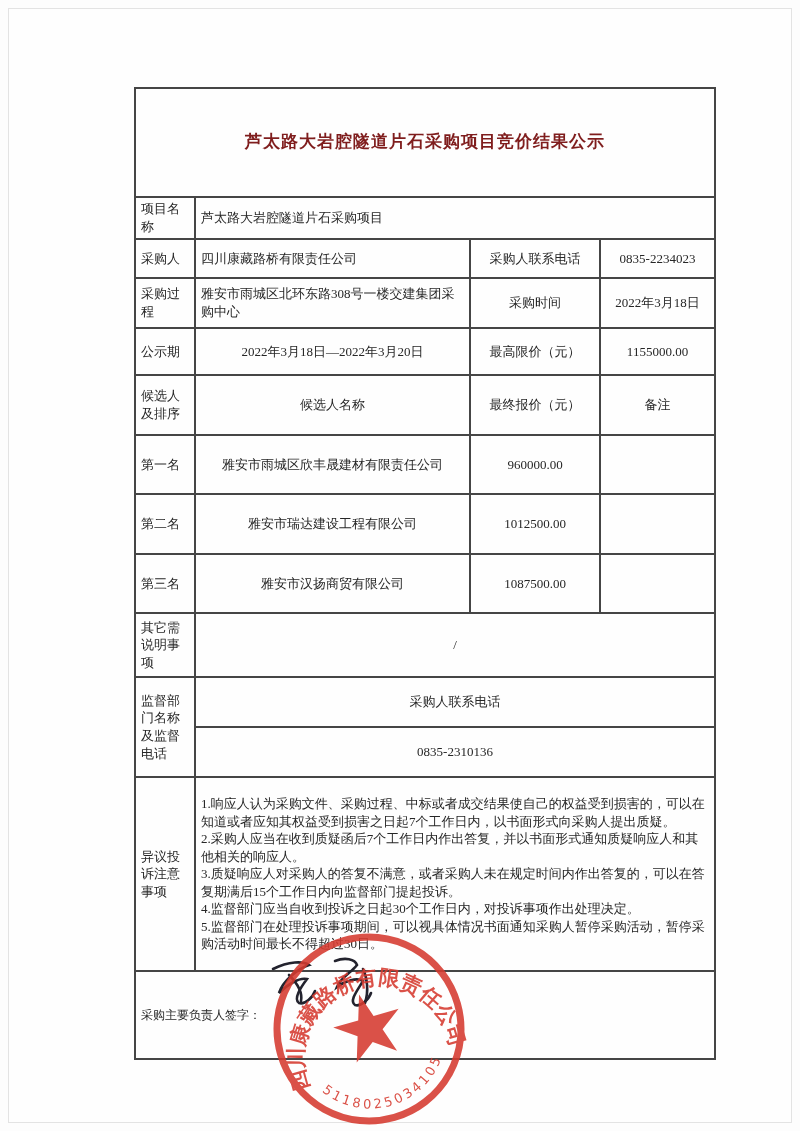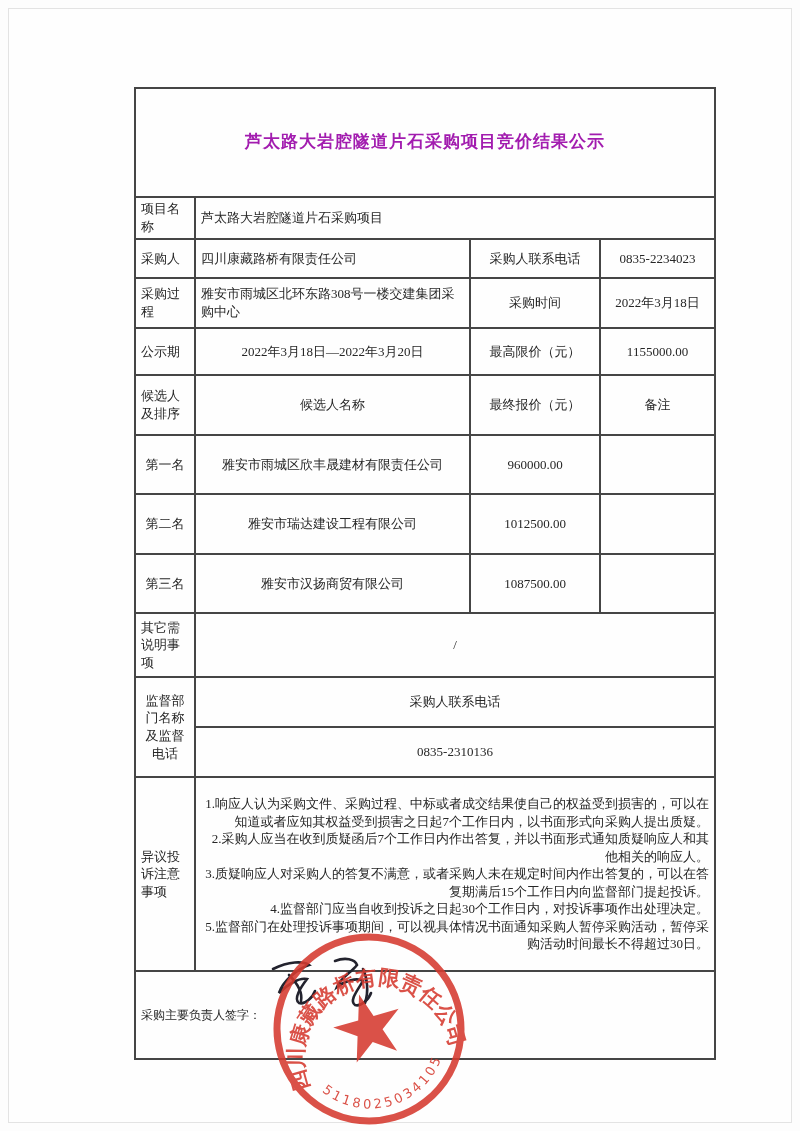--- a/index.html
+++ b/index.html
@@ -16,27 +16,27 @@
   table.doc {
     position:absolute; left:125px; top:78px; width:580px;
     border-collapse:collapse; table-layout:fixed;
   }
   table.doc td {
     border:2px solid #454545; padding:2px 5px;
     font-size:13px; line-height:1.35; vertical-align:middle;
     word-break:break-all;
   }
   td.title-cell { height:103px; text-align:center; }
-  .doc-title { font-weight:bold; font-size:17px; letter-spacing:1px; color:#a21caf;text-align:right; }
+  .doc-title { font-weight:bold; font-size:17px; letter-spacing:1px; color:#7f1d1d;text-align:right; }
   td.lab { text-align:left; }
-  td.lab-c { text-align:center;margin-left:12px; }
+  td.lab-c { text-align:left;margin-left:12px; }
   td.val-l { text-align:left; }
   td.c { text-align:center; }
   td.notice-cell {
-    font-size:13px; line-height:21px; text-align:right;
+    font-size:13px; line-height:21px; text-align:left;
     padding:6px 4px; vertical-align:middle;
   }
   td.sig-cell { height:82px; vertical-align:middle; }
   .sig-label { font-size:12px; }
   .sig-wrap { position:absolute; left:250px; top:938px; width:140px; height:70px; z-index:2; }
   .seal-wrap { position:absolute; left:255px; top:915px; width:210px; height:210px; z-index:3; opacity:0.88; }
   .num-cell { font-family:"Liberation Serif","DejaVu Serif",serif;border-radius:10px; }
 </style>
 </head>
 <body>

